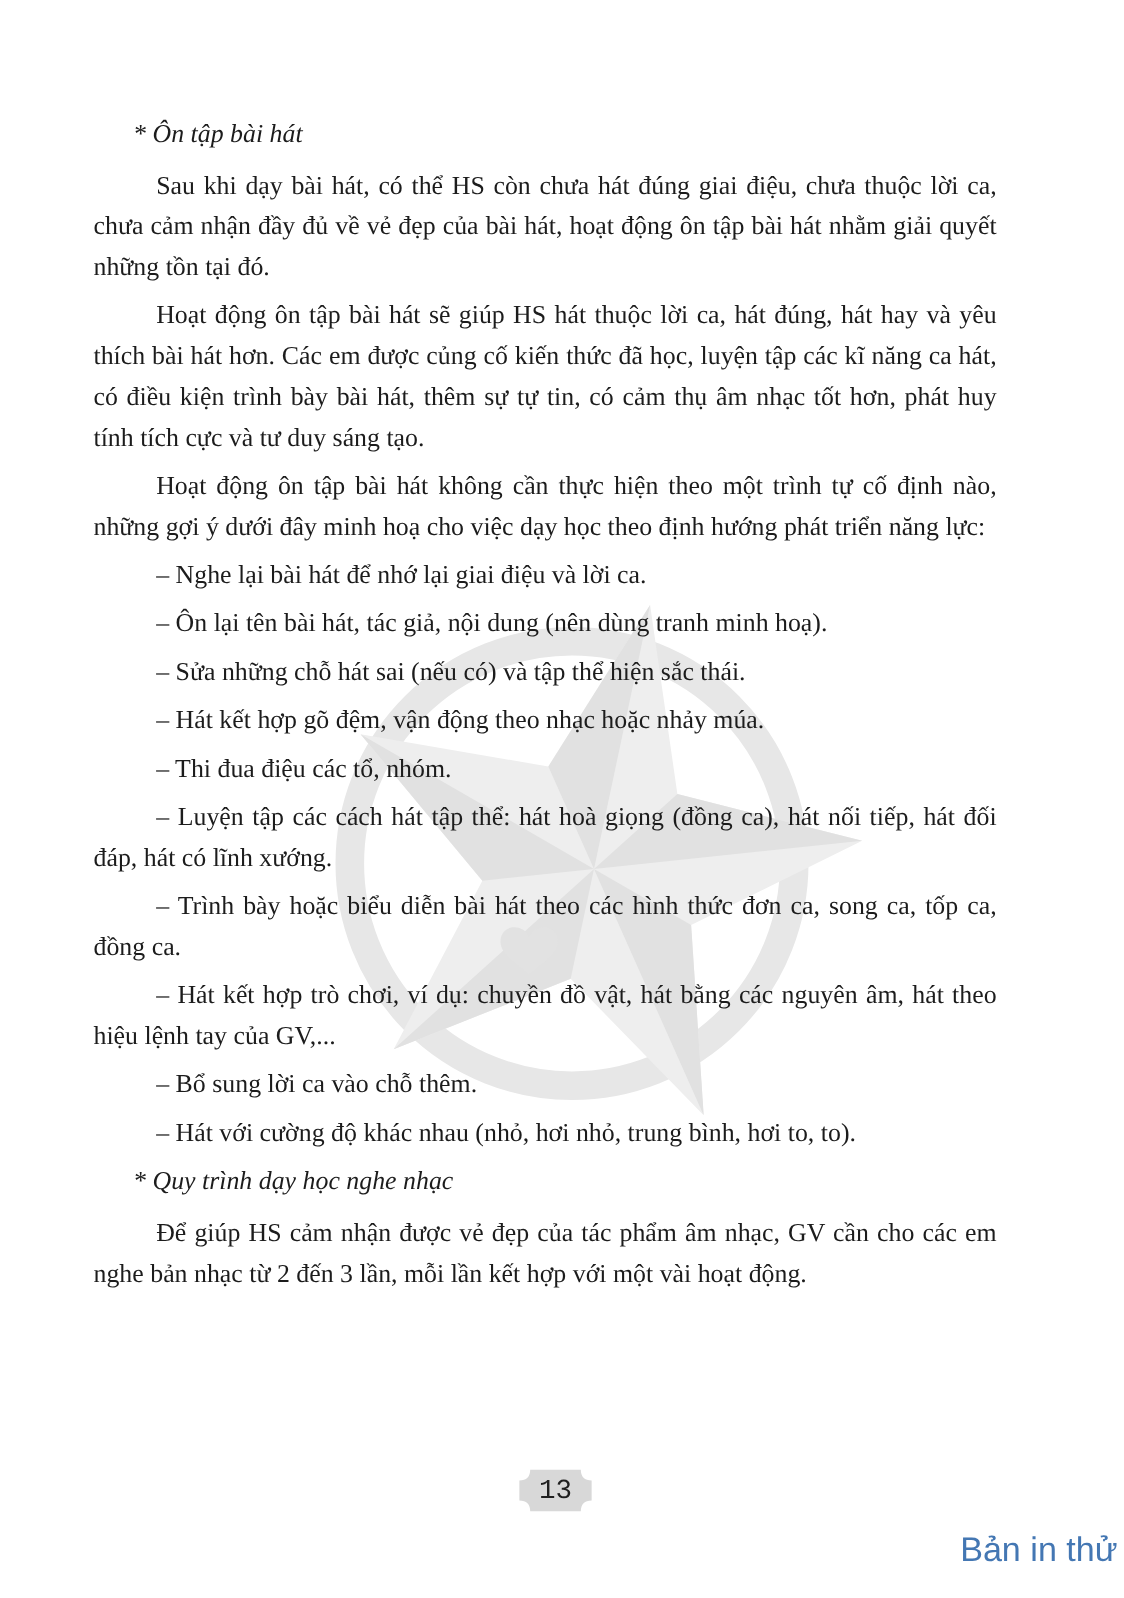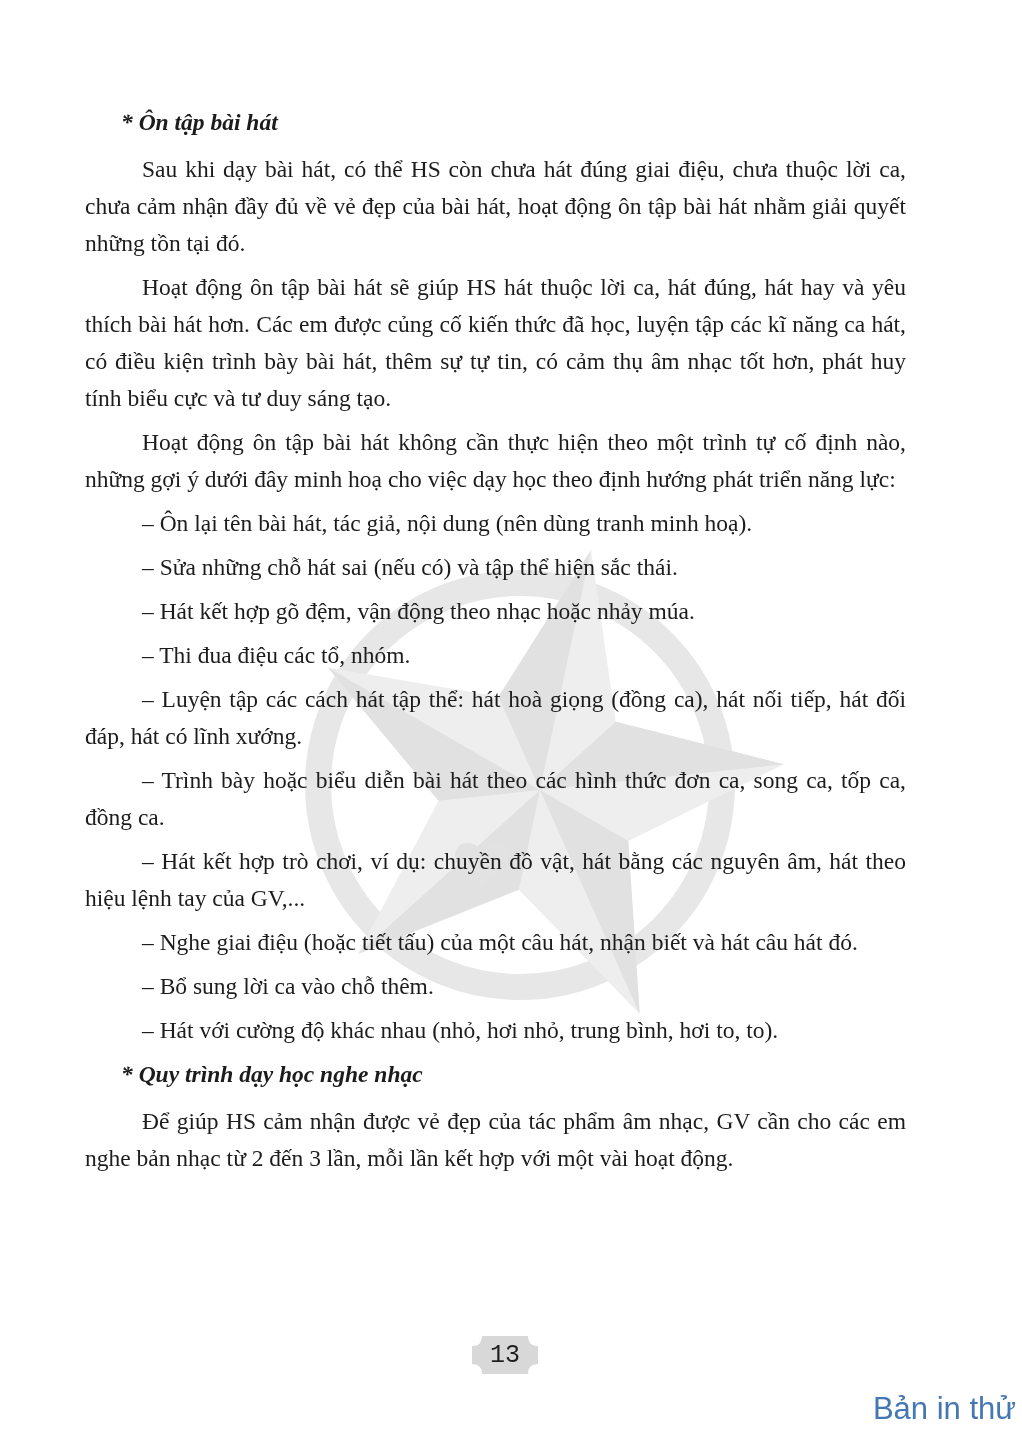--- a/index.html
+++ b/index.html
@@ -17,21 +17,21 @@
   }
   
   .content{
     position:absolute;left:73px;top:102px;width:833px;
     font-size:23.5px;line-height:37px;color:#1c1c1c;
     text-align:justify;
   }
   .content p.para{margin:0 0 7px 12px;text-indent:57px;}
   .content h2,.content h3{
     font-size:23.5px;line-height:37px;margin:2px 0 10px 0;
-    font-weight:bold;text-align:left;text-indent:48px;
+    font-weight:normal;text-align:left;text-indent:48px;
   }
   .h-italic{font-style:italic;}
   .h-bold-italic{font-style:italic;font-weight:bold !important;}
   .mt{margin-top:6px !important;}
   
   .page-number-badge{
     position:absolute;left:472px;top:1336px;width:66px;height:38px;
   }
   .page-number-badge svg{position:absolute;left:0;top:0;}
   .page-number-badge .num{
@@ -66,31 +66,31 @@
       </g>
       <path fill="#e2e2e2" d="M201 312 c-5 -13 -26 -12 -26 4 c0 12 14 19 26 30 c12 -11 26 -18 26 -30 c0 -16 -21 -17 -26 -4 Z"></path>
     </svg>
   </div>
 
   <main class="content">
 
     <h2 class="h-italic">* Ôn tập bài hát</h2>
 
     <p class="para">Sau khi dạy bài hát, có thể HS còn chưa hát đúng giai điệu, chưa thuộc lời ca, chưa cảm nhận đầy đủ về vẻ đẹp của bài hát, hoạt động ôn tập bài hát nhằm giải quyết những tồn tại đó.</p>
-    <p class="para">Hoạt động ôn tập bài hát sẽ giúp HS hát thuộc lời ca, hát đúng, hát hay và yêu thích bài hát hơn. Các em được củng cố kiến thức đã học, luyện tập các kĩ năng ca hát, có điều kiện trình bày bài hát, thêm sự tự tin, có cảm thụ âm nhạc tốt hơn, phát huy tính biểu cực và tư duy sáng tạo.</p>
+    <p class="para">Hoạt động ôn tập bài hát sẽ giúp HS hát thuộc lời ca, hát đúng, hát hay và yêu thích bài hát hơn. Các em được củng cố kiến thức đã học, luyện tập các kĩ năng ca hát, có điều kiện trình bày bài hát, thêm sự tự tin, có cảm thụ âm nhạc tốt hơn, phát huy tính tích cực và tư duy sáng tạo.</p>
     <p class="para">Hoạt động ôn tập bài hát không cần thực hiện theo một trình tự cố định nào, những gợi ý dưới đây minh hoạ cho việc dạy học theo định hướng phát triển năng lực:</p>
 
+    <p class="para">– Nghe lại bài hát để nhớ lại giai điệu và lời ca.</p>
     <p class="para">– Ôn lại tên bài hát, tác giả, nội dung (nên dùng tranh minh hoạ).</p>
     <p class="para">– Sửa những chỗ hát sai (nếu có) và tập thể hiện sắc thái.</p>
     <p class="para">– Hát kết hợp gõ đệm, vận động theo nhạc hoặc nhảy múa.</p>
     <p class="para">– Thi đua điệu các tổ, nhóm.</p>
     <p class="para">– Luyện tập các cách hát tập thể: hát hoà giọng (đồng ca), hát nối tiếp, hát đối đáp, hát có lĩnh xướng.</p>
     <p class="para">– Trình bày hoặc biểu diễn bài hát theo các hình thức đơn ca, song ca, tốp ca, đồng ca.</p>
     <p class="para">– Hát kết hợp trò chơi, ví dụ: chuyền đồ vật, hát bằng các nguyên âm, hát theo hiệu lệnh tay của GV,...</p>
-    <p class="para">– Nghe giai điệu (hoặc tiết tấu) của một câu hát, nhận biết và hát câu hát đó.</p>
     <p class="para">– Bổ sung lời ca vào chỗ thêm.</p>
     <p class="para">– Hát với cường độ khác nhau (nhỏ, hơi nhỏ, trung bình, hơi to, to).</p>
 
     <h3 class="h-italic">* Quy trình dạy học nghe nhạc</h3>
 
     <p class="para">Để giúp HS cảm nhận được vẻ đẹp của tác phẩm âm nhạc, GV cần cho các em nghe bản nhạc từ 2 đến 3 lần, mỗi lần kết hợp với một vài hoạt động.</p>
   </main>
 
   <div class="page-number-badge">
     <svg width="66" height="38" viewBox="0 0 66 38">

